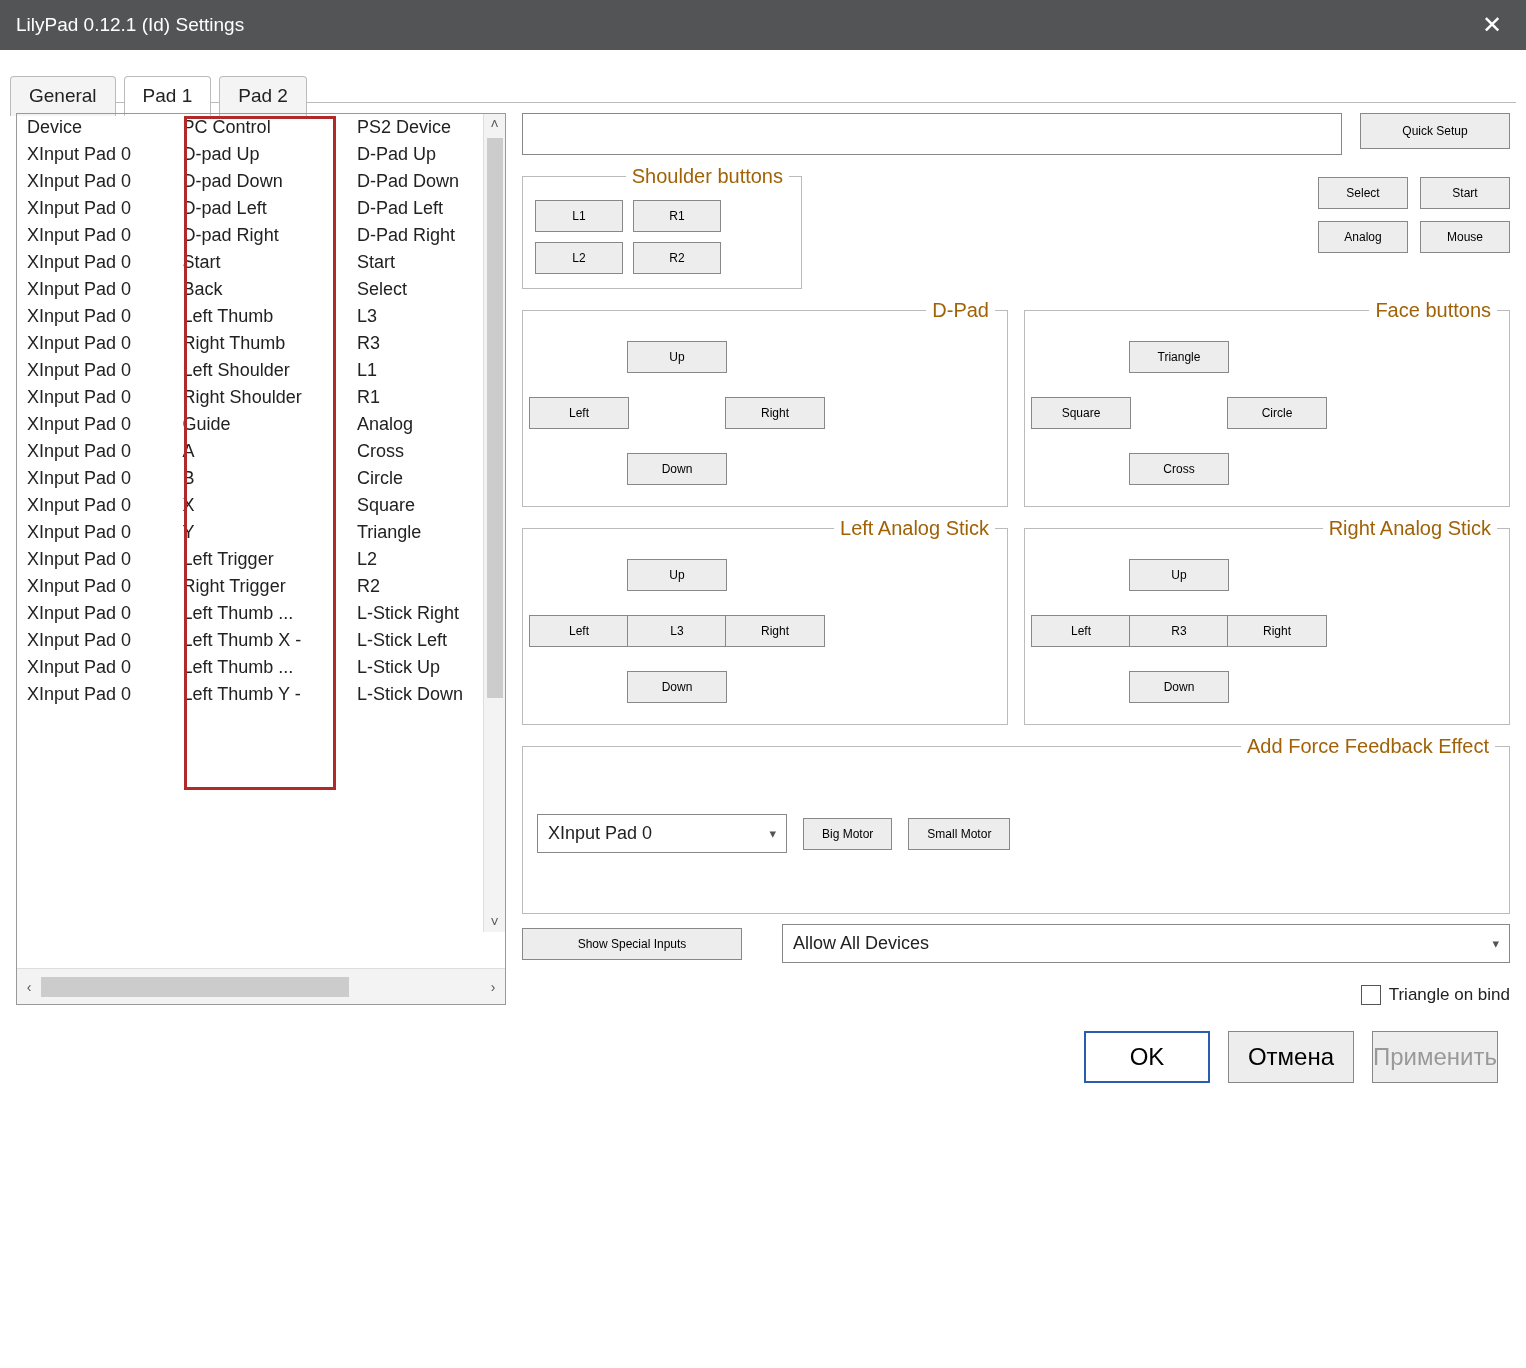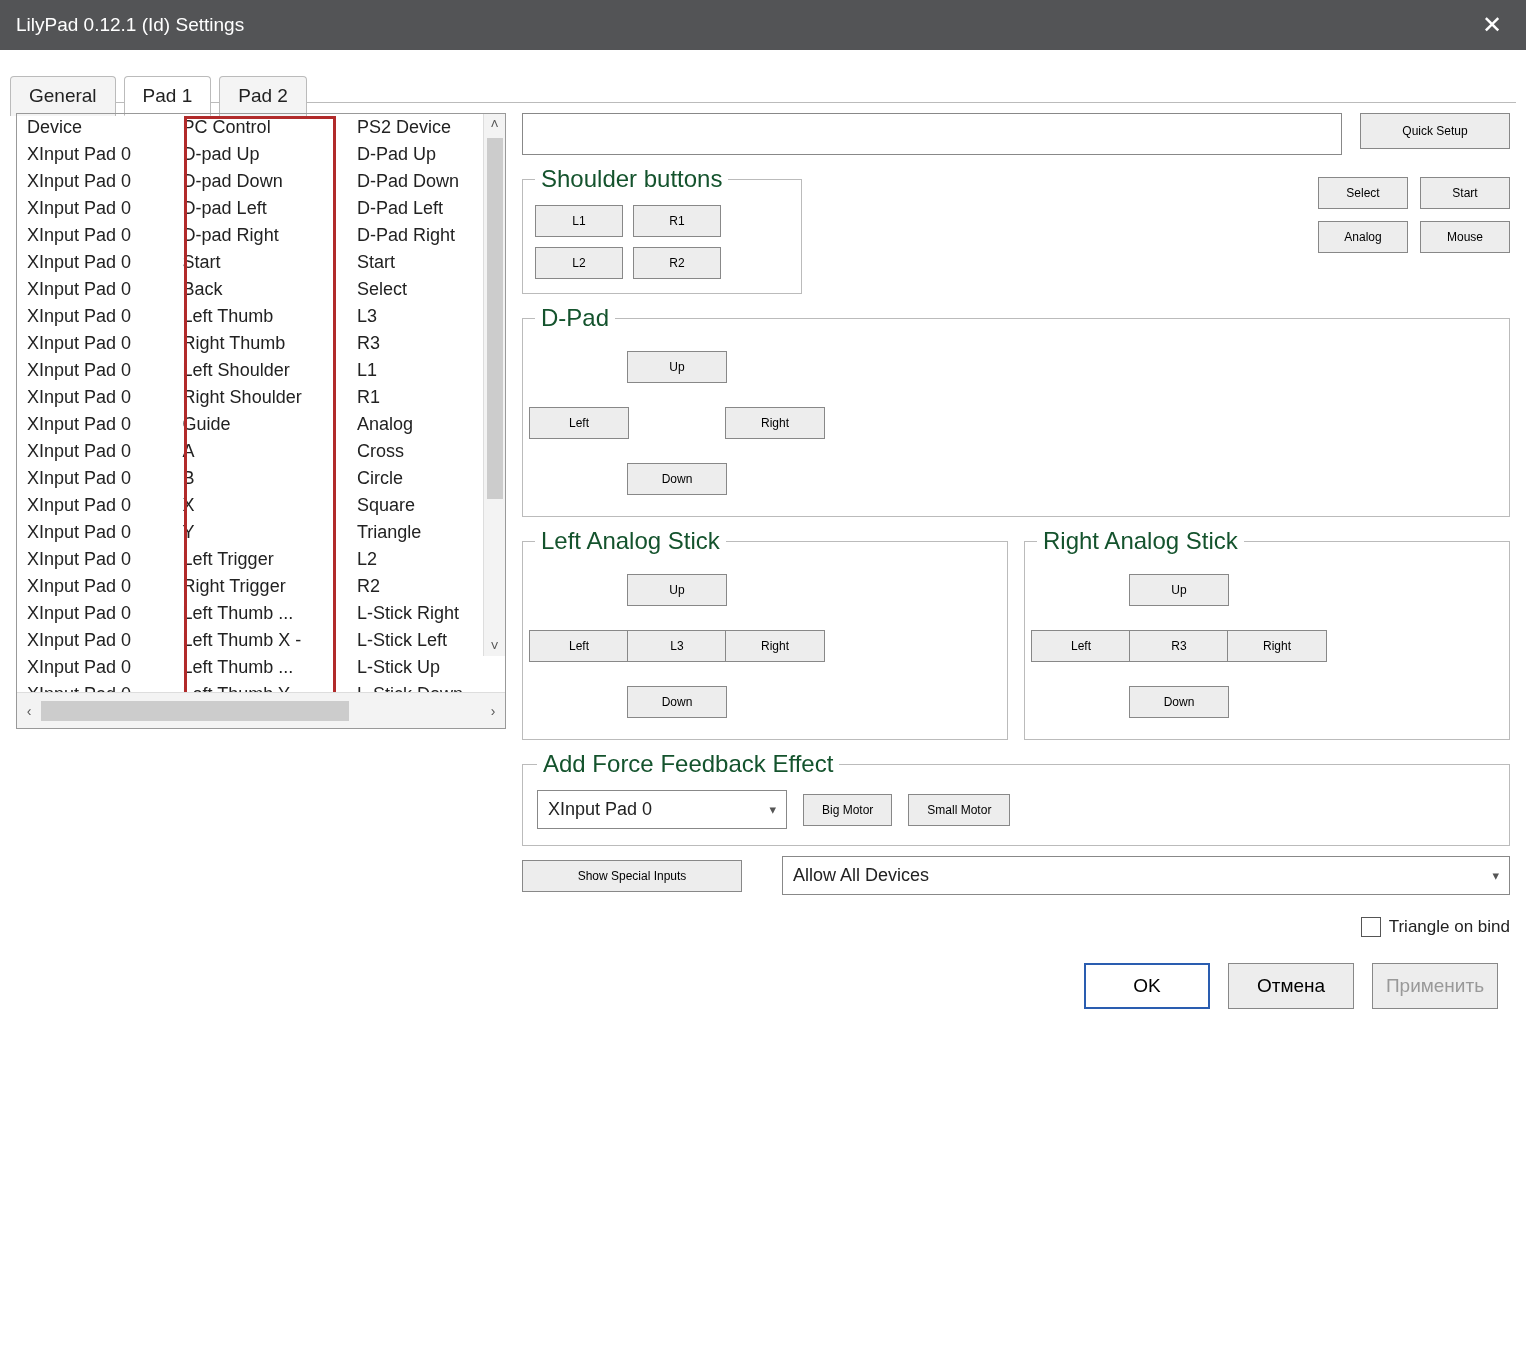--- a/index.html
+++ b/index.html
@@ -8,21 +8,21 @@
 .titlebar { background: #535456; color: #fff; height: 50px; display: flex; align-items: center; padding: 0 16px; justify-content: space-between; }
 .titlebar .title { font-size: 19px; font-weight: 400; }
 .titlebar .close-x { font-size: 24px; font-weight: 300; cursor: pointer; padding: 0 8px; }
 
 .outer { padding: 12px 10px 4px 10px; }
 .tabstrip { display: flex; gap: 8px; border-bottom: 1px solid #bbb; margin-bottom: 10px; }
 .tab { padding: 8px 18px; border: 1px solid #bbb; border-bottom: none; background: #f4f4f4; position: relative; top: 14px; cursor: pointer; font-size: 19px; border-radius: 4px 4px 0 0;}
 .tab.active { background: #fff; border-bottom: 1px solid #fff; }
 
 .content { display: flex; gap: 16px; padding: 0 6px 10px 6px; }
-.left-panel { flex: 0 0 490px; border: 1px solid #999; display: flex; flex-direction: column; height: 616px; position: relative;}
+.left-panel { flex: 0 0 490px; border: 1px solid #999; display: flex; flex-direction: column; height: 892px; position: relative;}
 .table-wrap { flex: 1; overflow: hidden; position: relative; }
 .mapping-table { width: 100%; border-collapse: collapse; font-size: 18px; }
 .mapping-table td, .mapping-table th { text-align: left; padding: 3px 10px; font-weight: 400; white-space: nowrap; }
 .mapping-table th { font-size: 18px; }
 .highlight-box { position: absolute; border: 3px solid #b12a2a; pointer-events: none; }
 .vscroll { position: absolute; right: 0; top: 0; bottom: 36px; width: 22px; background: #f3f3f3; border-left: 1px solid #ddd; display:flex; flex-direction:column; align-items:center;}
 .vscroll .arrow { height: 20px; font-size: 14px; color: #555; display:flex; align-items:center; justify-content:center; width:100%;}
 .vscroll .thumb { background:#ccc; width: 16px; margin:0 auto;}
 .hscroll { height: 36px; background: #f3f3f3; border-top: 1px solid #ddd; display: flex; align-items: center; }
 .hscroll .arrow { width: 24px; text-align: center; font-size: 14px; color:#555;}
@@ -30,21 +30,21 @@
 .hscroll .thumb { position:absolute; left:0; width: 70%; height: 20px; background:#ccc;}
 
 .right-panel { flex: 1; display: flex; flex-direction: column; gap: 10px; }
 .toprow { display: flex; gap: 18px; align-items:flex-start;}
 .bind-input { flex: 1; height: 42px; border: 1px solid #888; background:#fff;}
 .btn { border: 1px solid #888; background: #ededed; padding: 8px 18px; font-size: 12px; cursor: pointer; min-width: 70px; text-align:center;}
 .quick-btn { min-width: 150px; padding: 10px 18px;}
 
 .groups-row { display: flex; gap: 16px; }
 fieldset.group { border: 1px solid #bbb; padding: 12px 12px 14px 12px; position: relative; }
-fieldset.group > legend { padding: 0 6px; font-size: 24px; color:#14532d; }
+fieldset.group > legend { padding: 0 6px; font-size: 20px; color:#a16207;text-align:right; }
 .btn-grid { display: grid; gap: 10px; }
 .shoulder .btn-grid { grid-template-columns: repeat(2, 88px); }
 .sysbtns .btn-grid { grid-template-columns: repeat(2, 90px); gap: 12px;}
 .sysbtns { border: none; padding-top: 12px;}
 
 .dpad-grid, .stick-grid, .face-grid { display: grid; grid-template-columns: repeat(3, 88px); grid-template-rows: repeat(3, 46px); gap: 10px; justify-items: center; align-items: center;}
 .dpad-grid .btn, .stick-grid .btn, .face-grid .btn { width: 100px; padding: 8px 0;}
 .pos-up{grid-column:2;grid-row:1;} .pos-left{grid-column:1;grid-row:2;} .pos-center{grid-column:2;grid-row:2;} .pos-right{grid-column:3;grid-row:2;} .pos-down{grid-column:2;grid-row:3;}
 .dpad-grid .pos-center{visibility:hidden;}
 
@@ -54,21 +54,21 @@
 fieldset.force { flex:1; display:flex; gap:16px; align-items:center; padding: 12px 14px 16px 14px;}
 .select { border: 1px solid #888; background:#fff; padding: 8px 10px; font-size:18px; min-width: 250px; display:flex; justify-content:space-between; align-items:center; cursor:pointer;}
 .select .chev { font-size:13px; color:#555;}
 
 .bottom-opts { display:flex; gap: 40px; align-items:center; }
 .wide-select { flex:1; }
 .chk-row { display:flex; justify-content:flex-end; margin-top:12px; align-items:center; gap:8px;}
 .chk { width:20px; height:20px; border:1px solid #555; display:inline-block; background:#fff;}
 
 .dialog-btns { display:flex; justify-content:flex-end; gap:18px; padding: 12px 28px 16px 0;}
-.dlg-btn { min-width: 126px; padding: 10px 0; font-size:19px; border:1px solid #888; background:#ededed; cursor:pointer;}
+.dlg-btn { min-width: 126px; padding: 10px 0; font-size:24px; border:1px solid #888; background:#ededed; cursor:pointer;}
 .dlg-btn.primary { border: 2px solid #2a5db0; background:#fff;}
 .dlg-btn.disabled { color:#999; }
 
 .face-tri{grid-column:2;grid-row:1;}
 .face-sq{grid-column:1;grid-row:2;}
 .face-ci{grid-column:3;grid-row:2;}
 .face-cr{grid-column:2;grid-row:3;}
 </style>
 </head>
 <body>
@@ -255,20 +255,29 @@
         <fieldset class="group dpad">
           <legend>D-Pad</legend>
           <div class="dpad-grid">
             <button class="btn pos-up">Up</button>
             <button class="btn pos-left">Left</button>
             <button class="btn pos-center">.</button>
             <button class="btn pos-right">Right</button>
             <button class="btn pos-down">Down</button>
           </div>
         </fieldset>
+        <fieldset class="group face">
+          <legend>Face buttons</legend>
+          <div class="face-grid">
+            <button class="btn face-tri">Triangle</button>
+            <button class="btn face-sq">Square</button>
+            <button class="btn face-ci">Circle</button>
+            <button class="btn face-cr">Cross</button>
+          </div>
+        </fieldset>
       </div>
 
       <div class="groups-row">
         <fieldset class="group lstick">
           <legend>Left Analog Stick</legend>
           <div class="stick-grid">
             <button class="btn pos-up">Up</button>
             <button class="btn pos-left">Left</button>
             <button class="btn pos-center">L3</button>
             <button class="btn pos-right">Right</button>

